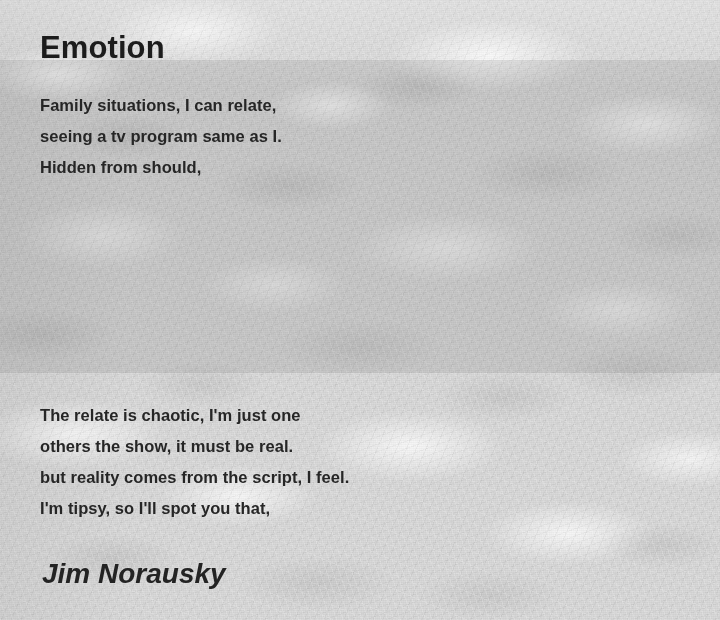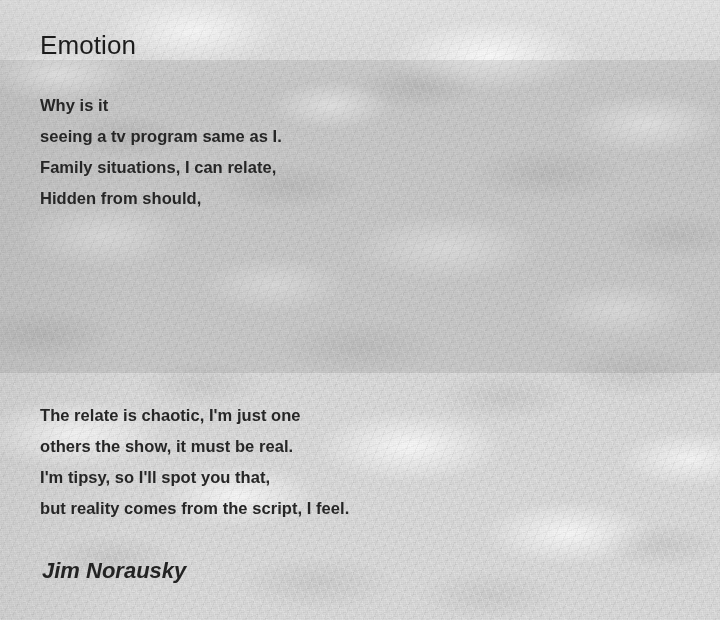--- a/index.html
+++ b/index.html
@@ -118,22 +118,22 @@
   .content {
     position: absolute;
     inset: 0;
     z-index: 5;
   }
 
   #poem-title {
     position: absolute;
     left: 40px;
     top: 30px;
-    font-size: 26px;
-    font-weight: normal;
+    font-size: 31px;
+    font-weight: bold;
     color: #1c1c1c;
     letter-spacing: 0.1px;
     white-space: nowrap;
   }
 
   .stanza {
     position: absolute;
     left: 40px;
     font-size: 16.5px;
     font-weight: bold;
@@ -148,21 +148,21 @@
     height: 31px;
   }
 
   #stanza-1 { top: 90px; }
   #stanza-2 { top: 400px; }
 
   #poem-author {
     position: absolute;
     left: 42px;
     top: 558px;
-    font-size: 22px;
+    font-size: 28px;
     font-weight: bold;
     font-style: italic;
     color: #232323;
     white-space: nowrap;
   }
 </style>
 </head>
 <body>
 
 <div id="poem-page">
@@ -174,30 +174,29 @@
 
   <div class="shade-band" id="shade-band" style="top: 60px; height: 313px;"></div>
 
   <div class="vignette"></div>
 
   <div class="content">
 
     <div id="poem-title">Emotion</div>
 
     <div class="stanza" id="stanza-1">
-        <div class="poem-line">Why is it</div>
+        <div class="poem-line">Family situations, I can relate,</div>
         <div class="poem-line">seeing a tv program same as I.</div>
-        <div class="poem-line">Family situations, I can relate,</div>
         <div class="poem-line">Hidden from should,</div>
         <div class="poem-line">&nbsp;</div>
       </div>
 
     <div class="stanza" id="stanza-2">
         <div class="poem-line">The relate is chaotic, I'm just one</div>
         <div class="poem-line">others the show, it must be real.</div>
+        <div class="poem-line">but reality comes from the script, I feel.</div>
         <div class="poem-line">I'm tipsy, so I'll spot you that,</div>
-        <div class="poem-line">but reality comes from the script, I feel.</div>
       </div>
 
     <div id="poem-author">Jim Norausky</div>
 
   </div>
 </div>
 
 </body></html>

